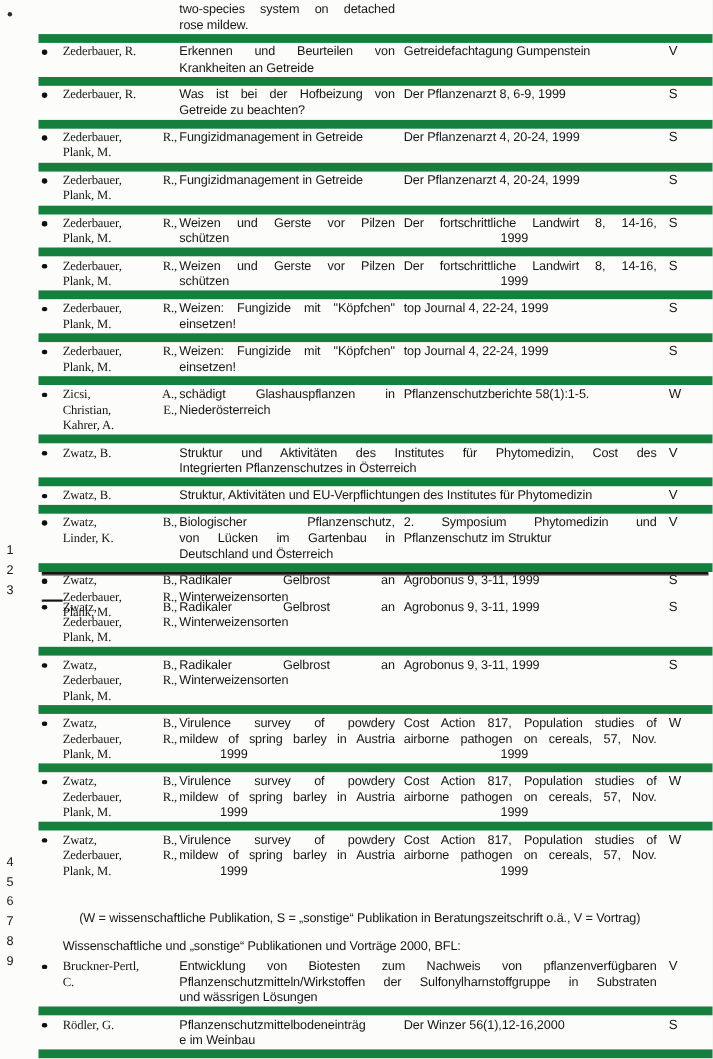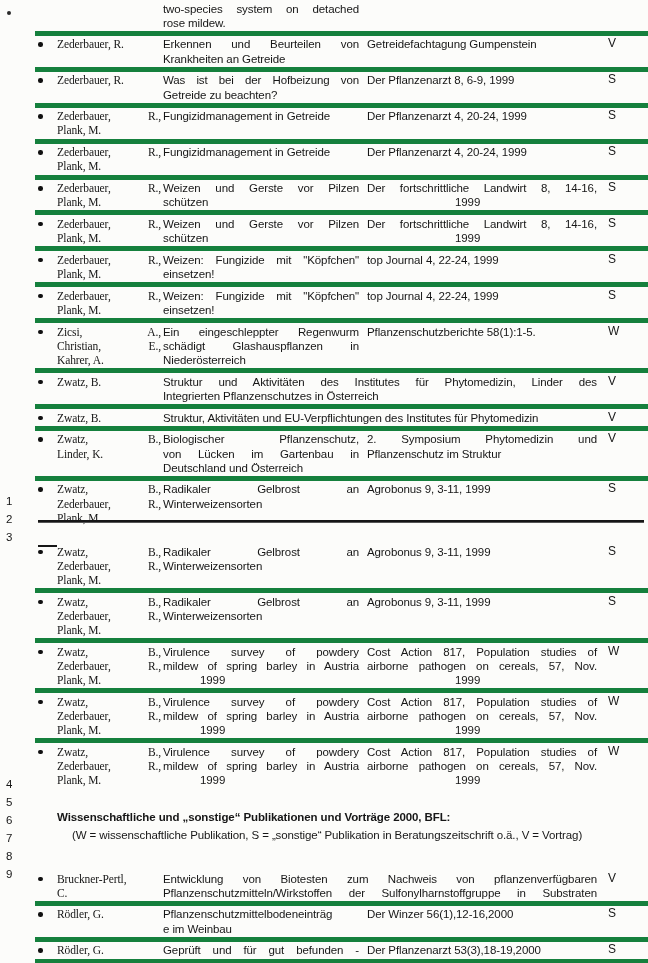--- a/index.html
+++ b/index.html
@@ -7,36 +7,36 @@
     position:relative;width:648px;height:963px;margin:0 auto;
     background:#fcfcfa;overflow:hidden;
     font-family:"Liberation Sans",sans-serif;
     font-size:11.5px;line-height:14.2px;color:#161616;
     letter-spacing:-0.1px;
   }
   .tbl{position:absolute;left:35px;width:613px;}
   #t1{top:0;}
   #t2{top:543px;}
   #t3{top:870px;}
-  .row{display:flex;align-items:flex-start;padding:1.5px 0 1px 0;border-bottom:5px solid #15803d;}
+  .row{display:flex;align-items:flex-start;padding:1.5px 0 1px 0;border-bottom:8px solid #15803d;}
   .row.nb{border-bottom:none;}
   .cb{width:22px;flex:none;}
   .dot{display:block;width:4.5px;height:4.5px;border-radius:50%;background:#101010;margin:5px 0 0 3px;}
   .ca{width:104px;flex:none;font-family:Liberation Serif, serif;}
   .ct{width:196px;flex:none;margin-left:2px;}
   .ct.sp{width:434px;}
   .cs{width:230px;flex:none;margin-left:8px;}
   .cy{flex:1;padding-left:11px;font-size:12px;line-height:13.5px;}
   .l{min-height:14.2px;}
   .l.j{text-align:justify;text-align-last:justify;}
   .mncol{position:absolute;left:6px;}
   #mn1{top:492px;}
   #mn2{top:775px;}
   .mn{height:18px;line-height:18px;}
-  .heading{position:absolute;left:57px;top:810px;white-space:nowrap;font-weight:bold;}
+  .heading{position:absolute;left:57px;top:854px;white-space:nowrap;}
   .legend{position:absolute;left:72px;top:828px;white-space:nowrap;}
   .divider{position:absolute;left:38px;top:520px;width:606px;height:2px;background:#161616;border-bottom:1px solid #555;}
   .shortline{position:absolute;left:38px;top:545px;width:19px;height:2px;background:#161616;}
   .stray{position:absolute;left:7px;top:11px;width:4px;height:4px;border-radius:50%;background:#2a2a2a;}
 </style>
 </head>
 <body>
 
 <div class="page">
   <span class="stray"></span>
@@ -189,38 +189,37 @@
       <div class="row">
         <div class="cb">
           <span class="dot"></span>
         </div>
         <div class="ca">
           <div class="l j">Zicsi, A.,</div>
           <div class="l j">Christian, E.,</div>
           <div class="l">Kahrer, A.</div>
         </div>
         <div class="ct">
-          <div class="l j">Ein eingeschleppter Regenwurm</div>
           <div class="l j">schädigt Glashauspflanzen in</div>
           <div class="l">Niederösterreich</div>
         </div>
         <div class="cs">
           <div class="l">Pflanzenschutzberichte 58(1):1-5.</div>
         </div>
         <div class="cy">W</div>
       </div>
       <div class="row">
         <div class="cb">
           <span class="dot"></span>
         </div>
         <div class="ca">
           <div class="l">Zwatz, B.</div>
         </div>
         <div class="ct sp">
-          <div class="l j">Struktur und Aktivitäten des Institutes für Phytomedizin, Linder des</div>
+          <div class="l j">Struktur und Aktivitäten des Institutes für Phytomedizin, Cost des</div>
           <div class="l">Integrierten Pflanzenschutzes in Österreich</div>
         </div>
         <div class="cy">V</div>
       </div>
       <div class="row">
         <div class="cb">
           <span class="dot"></span>
         </div>
         <div class="ca">
           <div class="l">Zwatz, B.</div>
@@ -395,20 +394,21 @@
         <div class="cb">
           <span class="dot"></span>
         </div>
         <div class="ca">
           <div class="l">Bruckner-Pertl,</div>
           <div class="l">C.</div>
         </div>
         <div class="ct sp">
           <div class="l j">Entwicklung von Biotesten zum Nachweis von pflanzenverfügbaren</div>
           <div class="l j">Pflanzenschutzmitteln/Wirkstoffen der Sulfonylharnstoffgruppe in Substraten</div>
+          <div class="l">und wässrigen Lösungen</div>
         </div>
         <div class="cy">V</div>
       </div>
       <div class="row">
         <div class="cb">
           <span class="dot"></span>
         </div>
         <div class="ca">
           <div class="l">Rödler, G.</div>
         </div>

